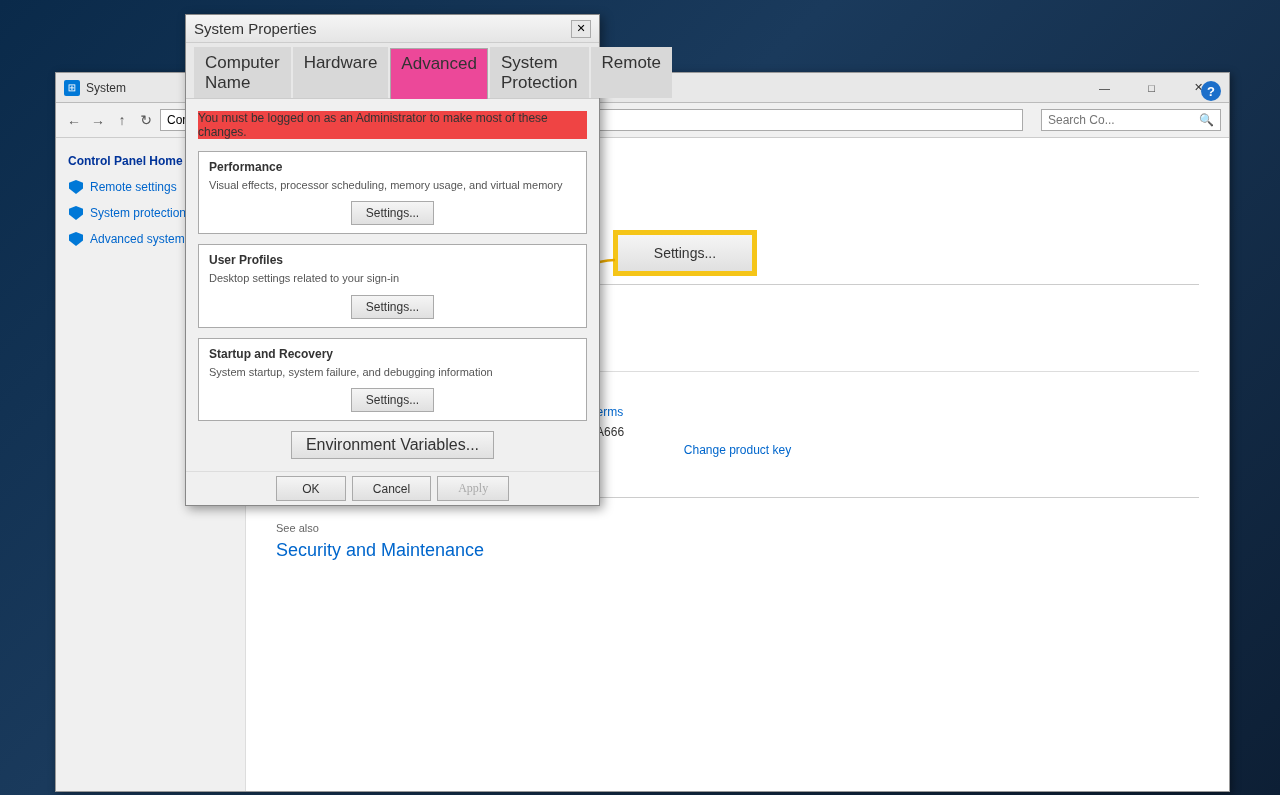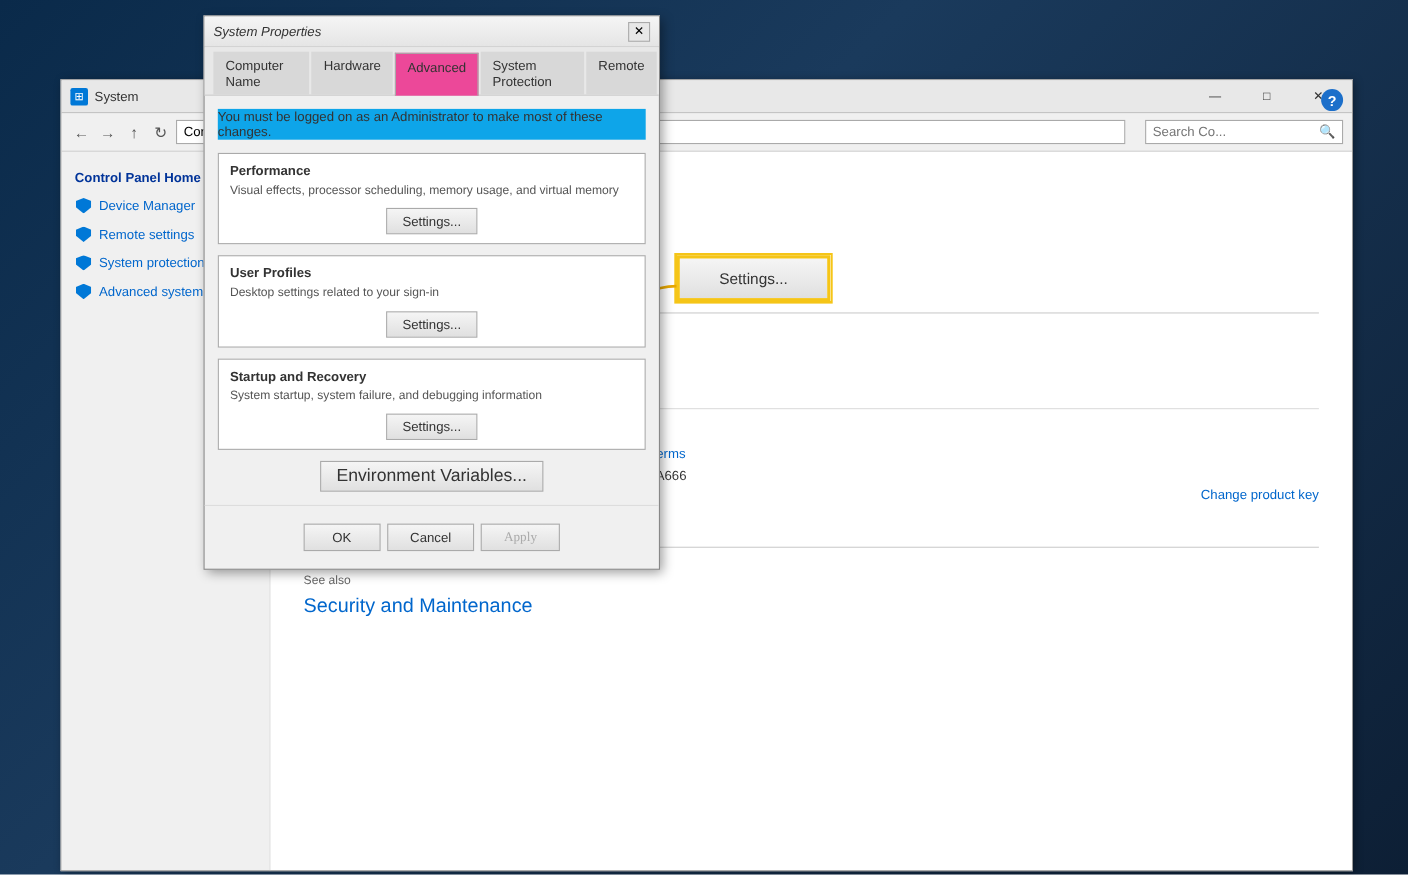--- a/index.html
+++ b/index.html
@@ -287,24 +287,23 @@
       height: 28px;
       background: linear-gradient(to bottom, #f5f5f5, #e5e5e5);
       border-bottom: 1px solid #ccc;
       display: flex;
       align-items: center;
       padding: 0 8px;
     }
 
     .dialog-title {
       flex: 1;
-      font-size: 12px;
+      font-size: 15px;
       color: #333;
       font-weight: normal;
-      font-style: italic;
     }
 
     .dialog-close {
       width: 20px;
       height: 18px;
       background: #e8e8e8;
       border: 1px solid #aaa;
       cursor: pointer;
       display: flex;
       align-items: center;
@@ -316,21 +315,21 @@
     .tab-bar {
       display: flex;
       background: #e8e8e8;
       border-bottom: 1px solid #ccc;
       padding-top: 4px;
       padding-left: 8px;
     }
 
     .tab {
       padding: 5px 10px;
-      font-size: 12px;
+      font-size: 17px;
       cursor: pointer;
       border: 1px solid transparent;
       border-bottom: none;
       margin-right: 2px;
       background: #d8d8d8;
       color: #333;
     }
 
     .tab.active {
       background: #ec4899;
@@ -343,21 +342,21 @@
 
     
     .dialog-content {
       padding: 12px;
     }
 
     .dialog-message {
       font-size: 12px;
       color: #333;
       margin-bottom: 12px;
-      background: #0ea5e9;
+      background: #ef4444;
     }
 
     .section-group {
       border: 1px solid #aaa;
       margin-bottom: 10px;
       padding: 8px 10px;
       background: white;
     }
 
     .section-title {
@@ -393,21 +392,21 @@
       font-size: 16px;
       color: #333;
       display: block;
       margin: 0 auto;
     }
 
     .dialog-footer {
       display: flex;
       justify-content: center;
       gap: 6px;
-      padding: 16px 12px;
+      padding: 4px 12px;
       border-top: 1px solid #ddd;
     }
 
     .footer-btn {
       padding: 4px 20px;
       background: linear-gradient(to bottom, #f5f5f5, #e0e0e0);
       border: 1px solid #aaa;
       cursor: pointer;
       font-size: 12px;
       color: #333;
@@ -505,26 +504,20 @@
   </div>
 
   <div class="content-area">
 
     <div class="sidebar">
       <div class="sidebar-title">Control Panel Home</div>
       <div class="sidebar-item">
         <div class="sidebar-icon">
             <div class="shield-icon"></div>
           </div>
-        <span>Device Manager</span>
-      </div>
-      <div class="sidebar-item">
-        <div class="sidebar-icon">
-            <div class="shield-icon"></div>
-          </div>
         <span>Remote settings</span>
       </div>
       <div class="sidebar-item">
         <div class="sidebar-icon">
             <div class="shield-icon"></div>
           </div>
         <span>System protection</span>
       </div>
       <div class="sidebar-item">
         <div class="sidebar-icon">
@@ -579,21 +572,21 @@
       <div class="windows-activation">
         <div class="activation-title">Windows activation</div>
         <div class="info-row">
           <span>Windows is activated</span>&nbsp;
           <a class="activation-link">Read the Microsoft Software License Terms</a>
         </div>
         <div class="info-row" style="margin-top:6px;">
           <span class="info-label">Product ID:</span>
           <span class="info-value">00331-10000-00001-AA666</span>
         </div>
-        <div style="display:flex; justify-content:flex-end; margin-top:4px;">
+        <div style="display:flex; justify-content:center; margin-top:4px;">
           <a class="change-settings-link">Change product key</a>
         </div>
       </div>
 
       <div class="see-also">
         <div class="see-also-title">See also</div>
         <a class="see-also-link">Security and Maintenance</a>
       </div>
     </div>
   </div>

